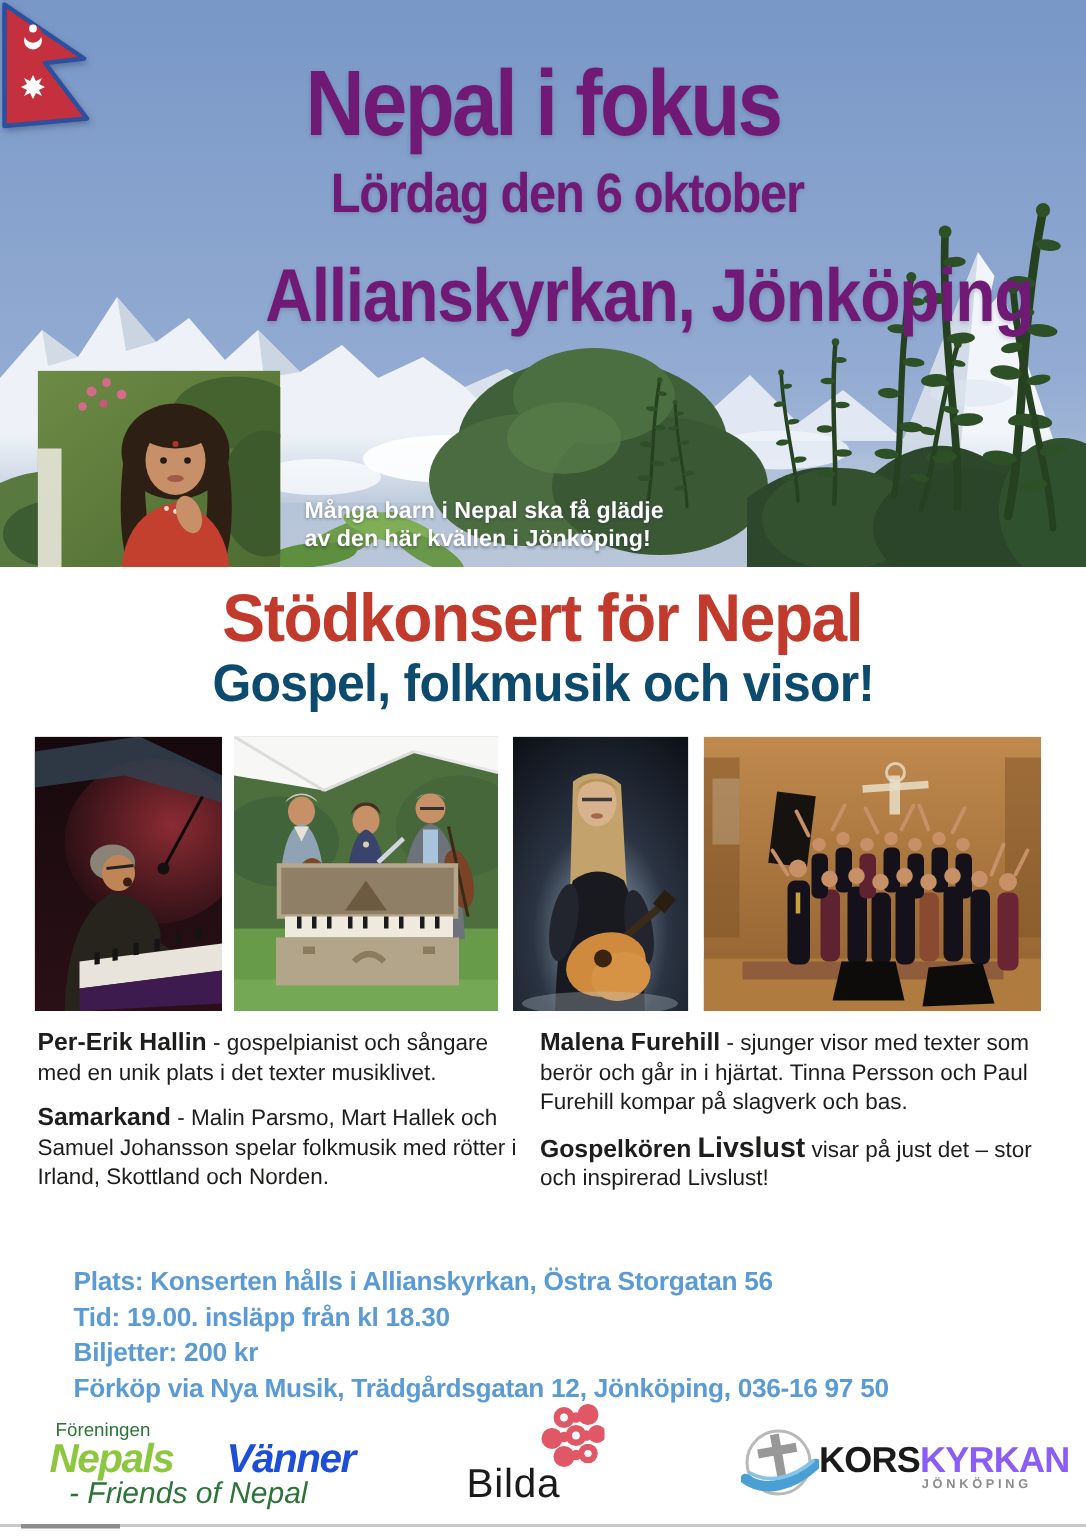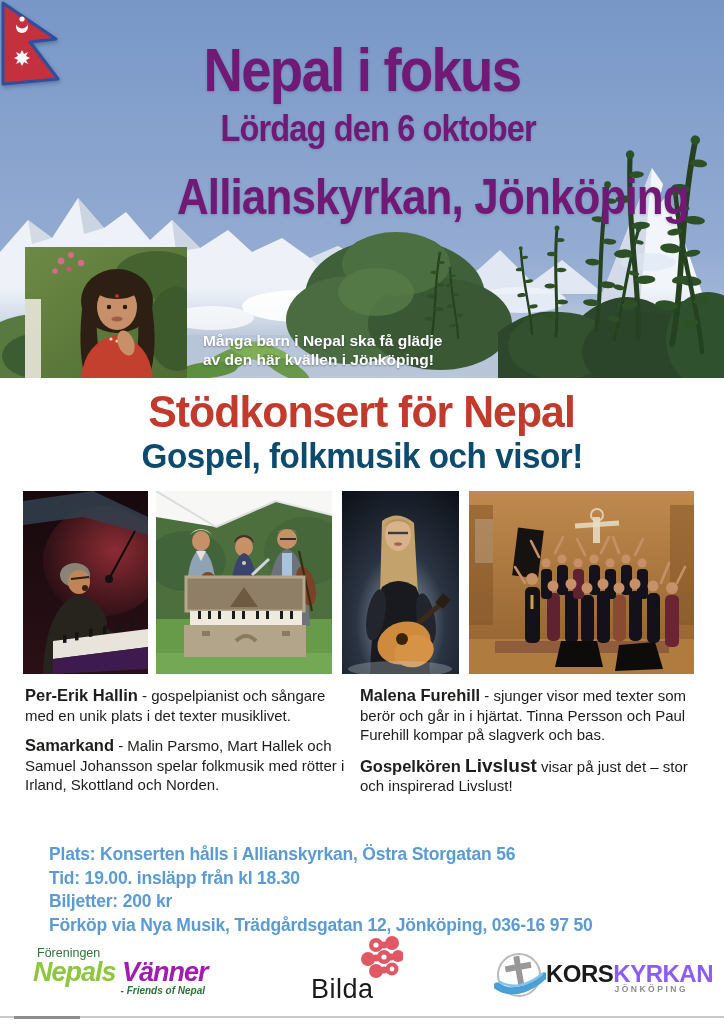--- a/index.html
+++ b/index.html
@@ -35,21 +35,21 @@
   .col p{margin:0 0 11px 0;}
   .pname{font-weight:700;font-size:16.5px;}
   .pname-big{font-weight:700;font-size:19px;}
   
   .info{position:absolute;left:25px;top:843px;font-weight:700;font-size:17.5px;line-height:23.5px;
         letter-spacing:-.2px;margin-left:24px;}
   
   .logo-nv{position:absolute;left:33px;top:946px;width:172px;font-style:italic;}
   .nv-top{font-style:normal;font-size:12.5px;font-weight:400;margin-left:4px;}
   .nv-main{font-size:27px;font-weight:700;letter-spacing:-1px;line-height:24px;white-space:nowrap;}
-  .nv-tag{font-size:10px;font-weight:700;text-align:right;margin-top:1px;}
+  .nv-tag{font-size:20px;font-weight:400;text-align:right;margin-top:1px;}
   .logo-bilda{position:absolute;left:311px;top:936px;width:100px;height:70px;}
   .bilda-text{position:absolute;left:0;top:38px;font-size:27px;color:#1a1a1a;letter-spacing:.5px;}
   .bilda-icon{position:absolute;left:40px;top:0;}
   .logo-kors{position:absolute;left:494px;top:950px;width:200px;height:52px;}
   .kors-icon{position:absolute;left:0;top:0;}
   .kors-text{position:absolute;left:52px;top:10px;font-size:24px;font-weight:700;letter-spacing:-.5px;white-space:nowrap;}
   .kors-city{position:absolute;left:52px;top:34px;width:142px;text-align:right;font-size:8.5px;
              font-weight:700;letter-spacing:2.5px;color:#8c8c8c;}
   
   .bottom-rule{position:absolute;left:0;top:1016px;width:724px;height:2px;background:#c9c9c9;}
@@ -396,21 +396,21 @@
 
   <div class="info" id="info-block" style="color: rgb(91, 155, 213);">
     <div>Plats: Konserten hålls i Allianskyrkan, Östra Storgatan 56</div>
     <div>Tid: 19.00. insläpp från kl 18.30</div>
     <div>Biljetter: 200 kr</div>
     <div>Förköp via Nya Musik, Trädgårdsgatan 12, Jönköping, 036-16 97 50</div>
   </div>
 
   <div class="logo-nv">
     <div class="nv-top" id="nv-top" style="color: rgb(44, 116, 55);">Föreningen</div>
-    <div class="nv-main"><span id="nv-light" style="color: rgb(141, 198, 63); text-align: right;">Nepals</span><span id="nv-dark" style="color: #a21caf;"> Vänner</span></div>
+    <div class="nv-main"><span id="nv-light" style="color: rgb(141, 198, 63); text-align: right;">Nepals</span><span id="nv-dark" style="color: #1d4ed8; margin-left: 29px;"> Vänner</span></div>
     <div class="nv-tag" id="nv-tag" style="color: rgb(44, 116, 55);">- Friends of Nepal</div>
   </div>
 
   <div class="logo-bilda">
     <svg class="bilda-icon" width="52" height="48" viewBox="0 0 52 48">
       <g fill="#e05765">
         <circle cx="25" cy="9" r="7"></circle>
           <circle cx="41" cy="7" r="7"></circle>
           <circle cx="17" cy="23" r="7"></circle>
         <circle cx="33" cy="21" r="7"></circle>

